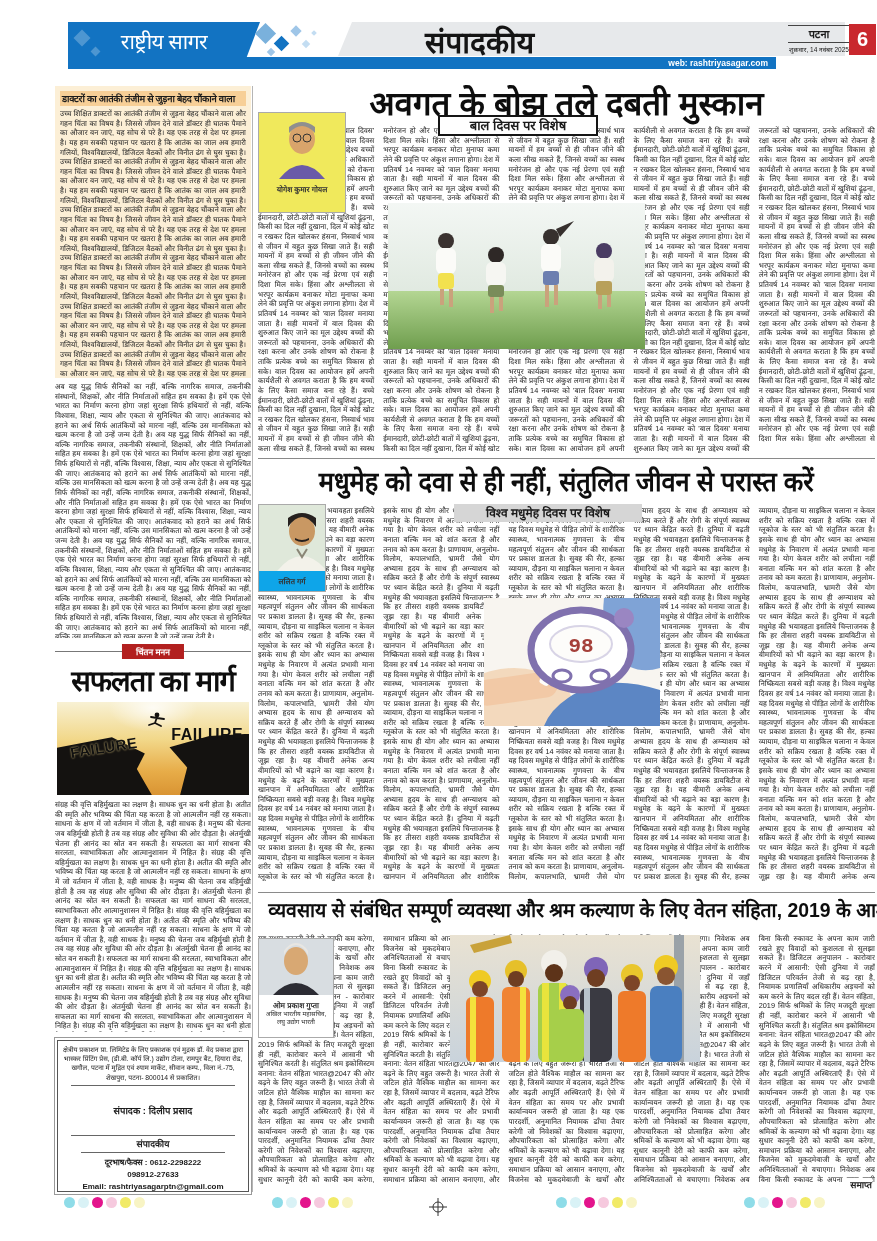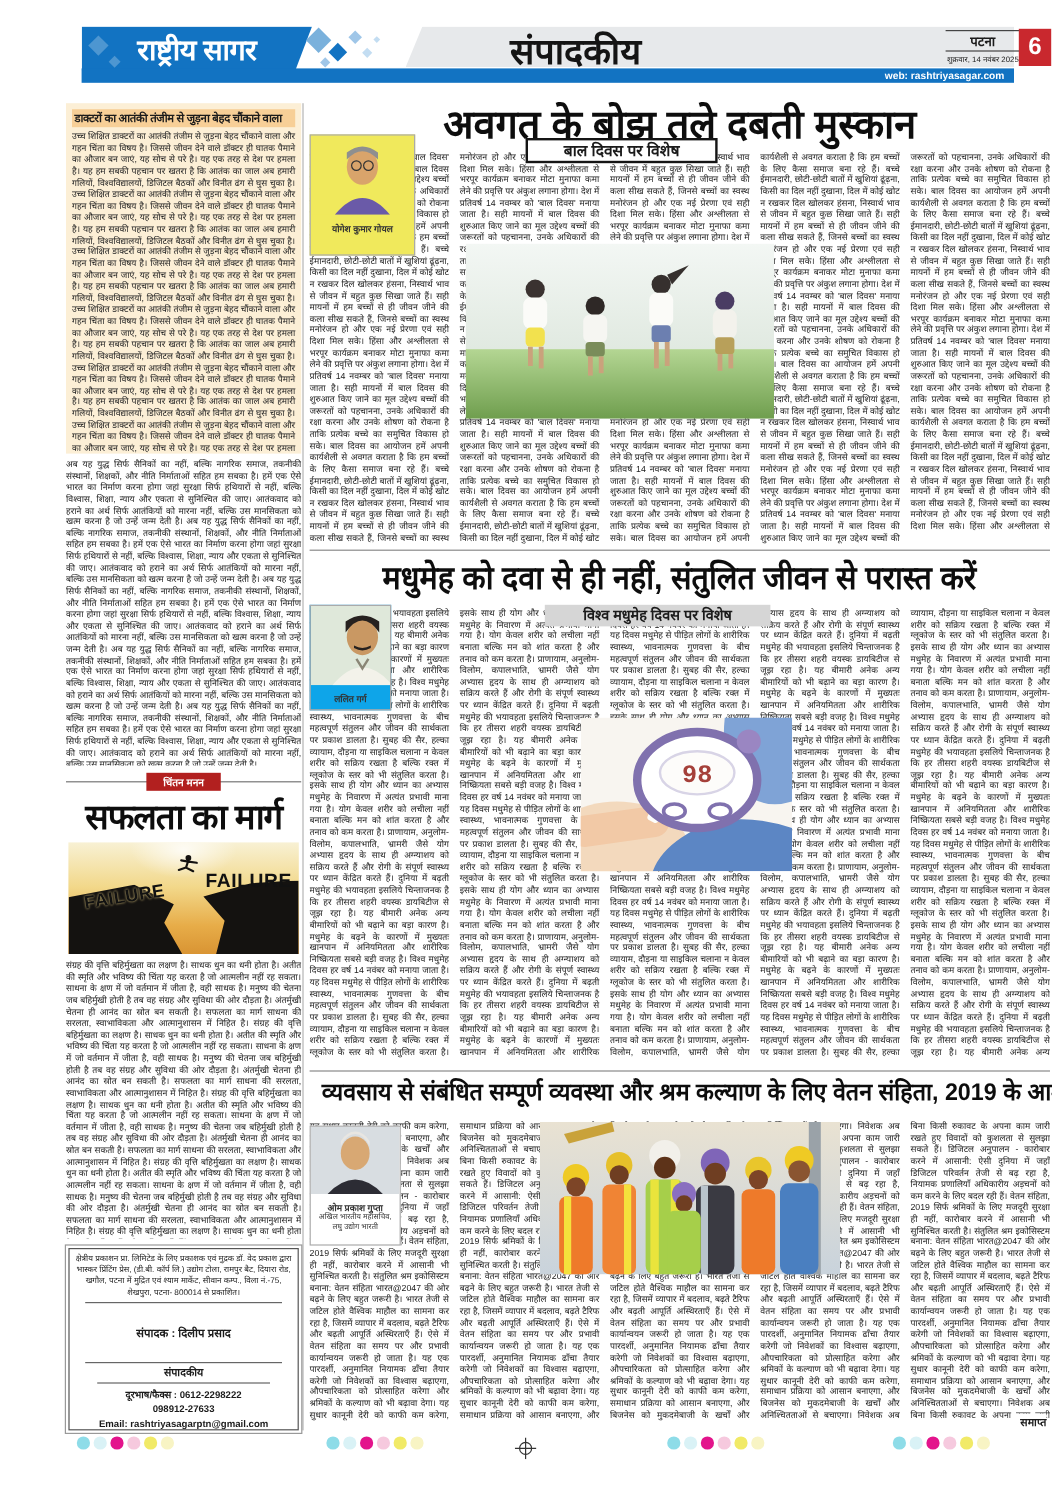--- a/index.html
+++ b/index.html
@@ -4,35 +4,35 @@
 <style>
   * { margin:0; padding:0; box-sizing:border-box; }
   html,body { background:#ffffff; }
   .page { position:relative; width:877px; height:1241px; background:#ffffff; overflow:hidden;
           font-family:"Liberation Sans", sans-serif; color:#1b1b1b; }
 
   
   .masthead { position:absolute; left:68px; top:22px; width:192px; height:37px; background:#1273c2;
               clip-path:polygon(0 0,100% 0,calc(100% - 14px) 100%,0 100%);
               display:flex; align-items:center; justify-content:center; }
-  .masthead span { color:#fff; font-weight:bold; font-size:24px; letter-spacing:-0.5px; }
+  .masthead span { color:#fff; font-weight:normal; font-size:21px; letter-spacing:-0.5px; }
   .masthead::before, .masthead::after { content:""; position:absolute; background:#ffffff40; transform:rotate(45deg); }
   .masthead::before { width:12px; height:12px; left:8px; top:10px; }
   .masthead::after  { width:7px;  height:7px;  left:24px; top:26px; }
   .diamonds { position:absolute; left:256px; top:22px; width:86px; height:38px; }
   .diamonds i { position:absolute; display:block; transform:rotate(45deg); }
   .gray-panel { position:absolute; left:338px; top:22px; width:507px; height:34px; background:#e7e9eb;
                 clip-path:polygon(14px 0,100% 0,100% 100%,0 100%); }
   .section-title { position:absolute; left:425px; top:21px; font-size:30px; font-weight:bold; color:#141414; }
   .city-block { position:absolute; left:788px; top:25px; width:62px; text-align:center; }
   .city-block .city { font-weight:bold; font-size:11px; border-top:1px solid #444; border-bottom:1px solid #444; padding:0 2px 1px; }
   .city-block .date { font-size:6.5px; padding-top:2px; color:#222; white-space:nowrap; }
   .page-num { position:absolute; left:849px; top:24px; width:27px; height:31px; background:#c9282e; color:#fff;
               font-weight:bold; font-size:20px; display:flex; align-items:center; justify-content:center; }
-  .web-strip { position:absolute; left:68px; top:57px; width:777px; height:12px; background:#1273c2;
+  .web-strip { position:absolute; left:68px; top:57px; width:708px; height:12px; background:#1273c2;
                display:flex; align-items:center; justify-content:flex-end; padding-right:8px; }
   .web-strip span { color:#fff; font-weight:bold; font-size:8.5px; }
 
   
   .vrule  { position:absolute; left:252px; top:86px; width:1px; height:1106px; background:#b5b5b5; }
   .hrule1 { position:absolute; left:258px; top:458px; width:617px; height:1px; background:#8a8a8a; }
   .hrule2 { position:absolute; left:258px; top:892px; width:617px; height:1px; background:#8a8a8a; }
 
   
   .terror-box { position:absolute; left:55px; top:86px; width:196px; height:292px; background:#fcefd6; padding:5px 5px; overflow:hidden; }

